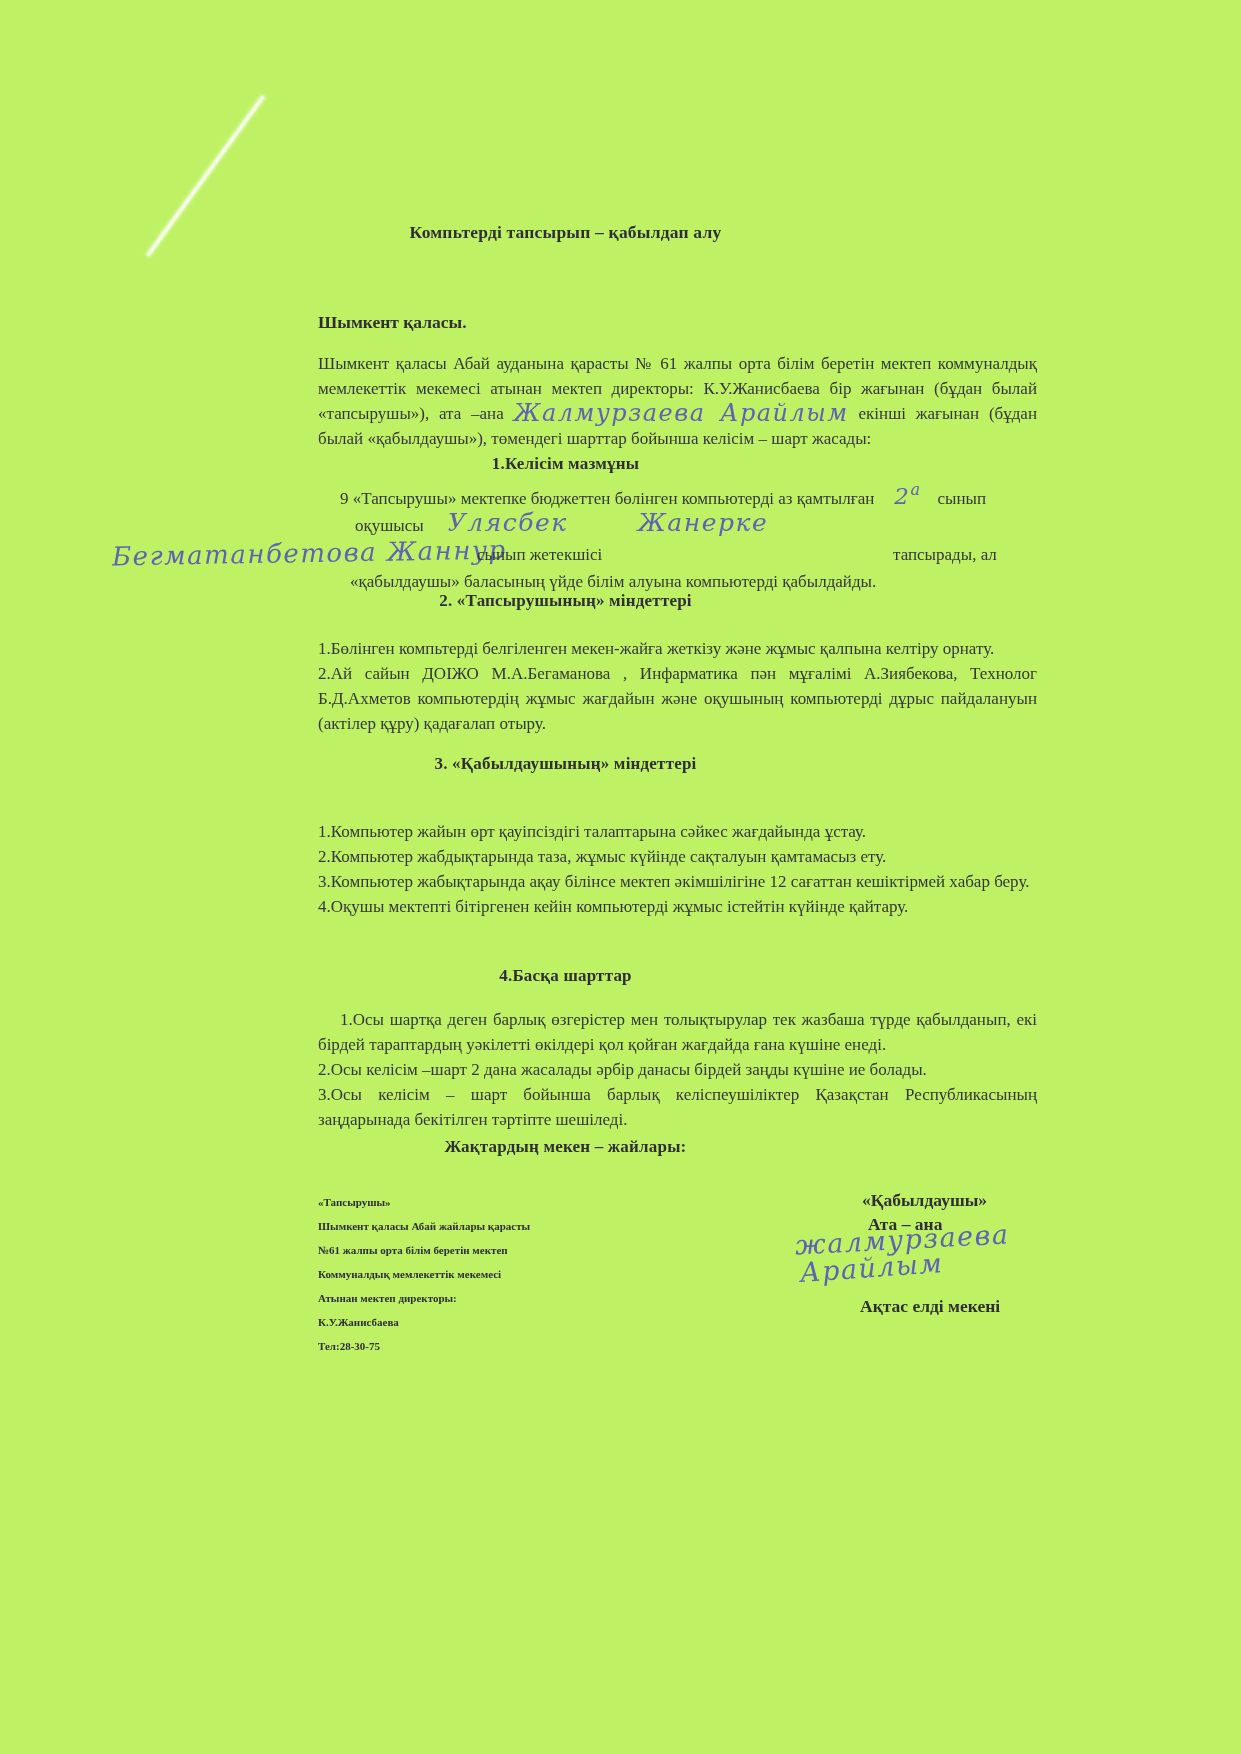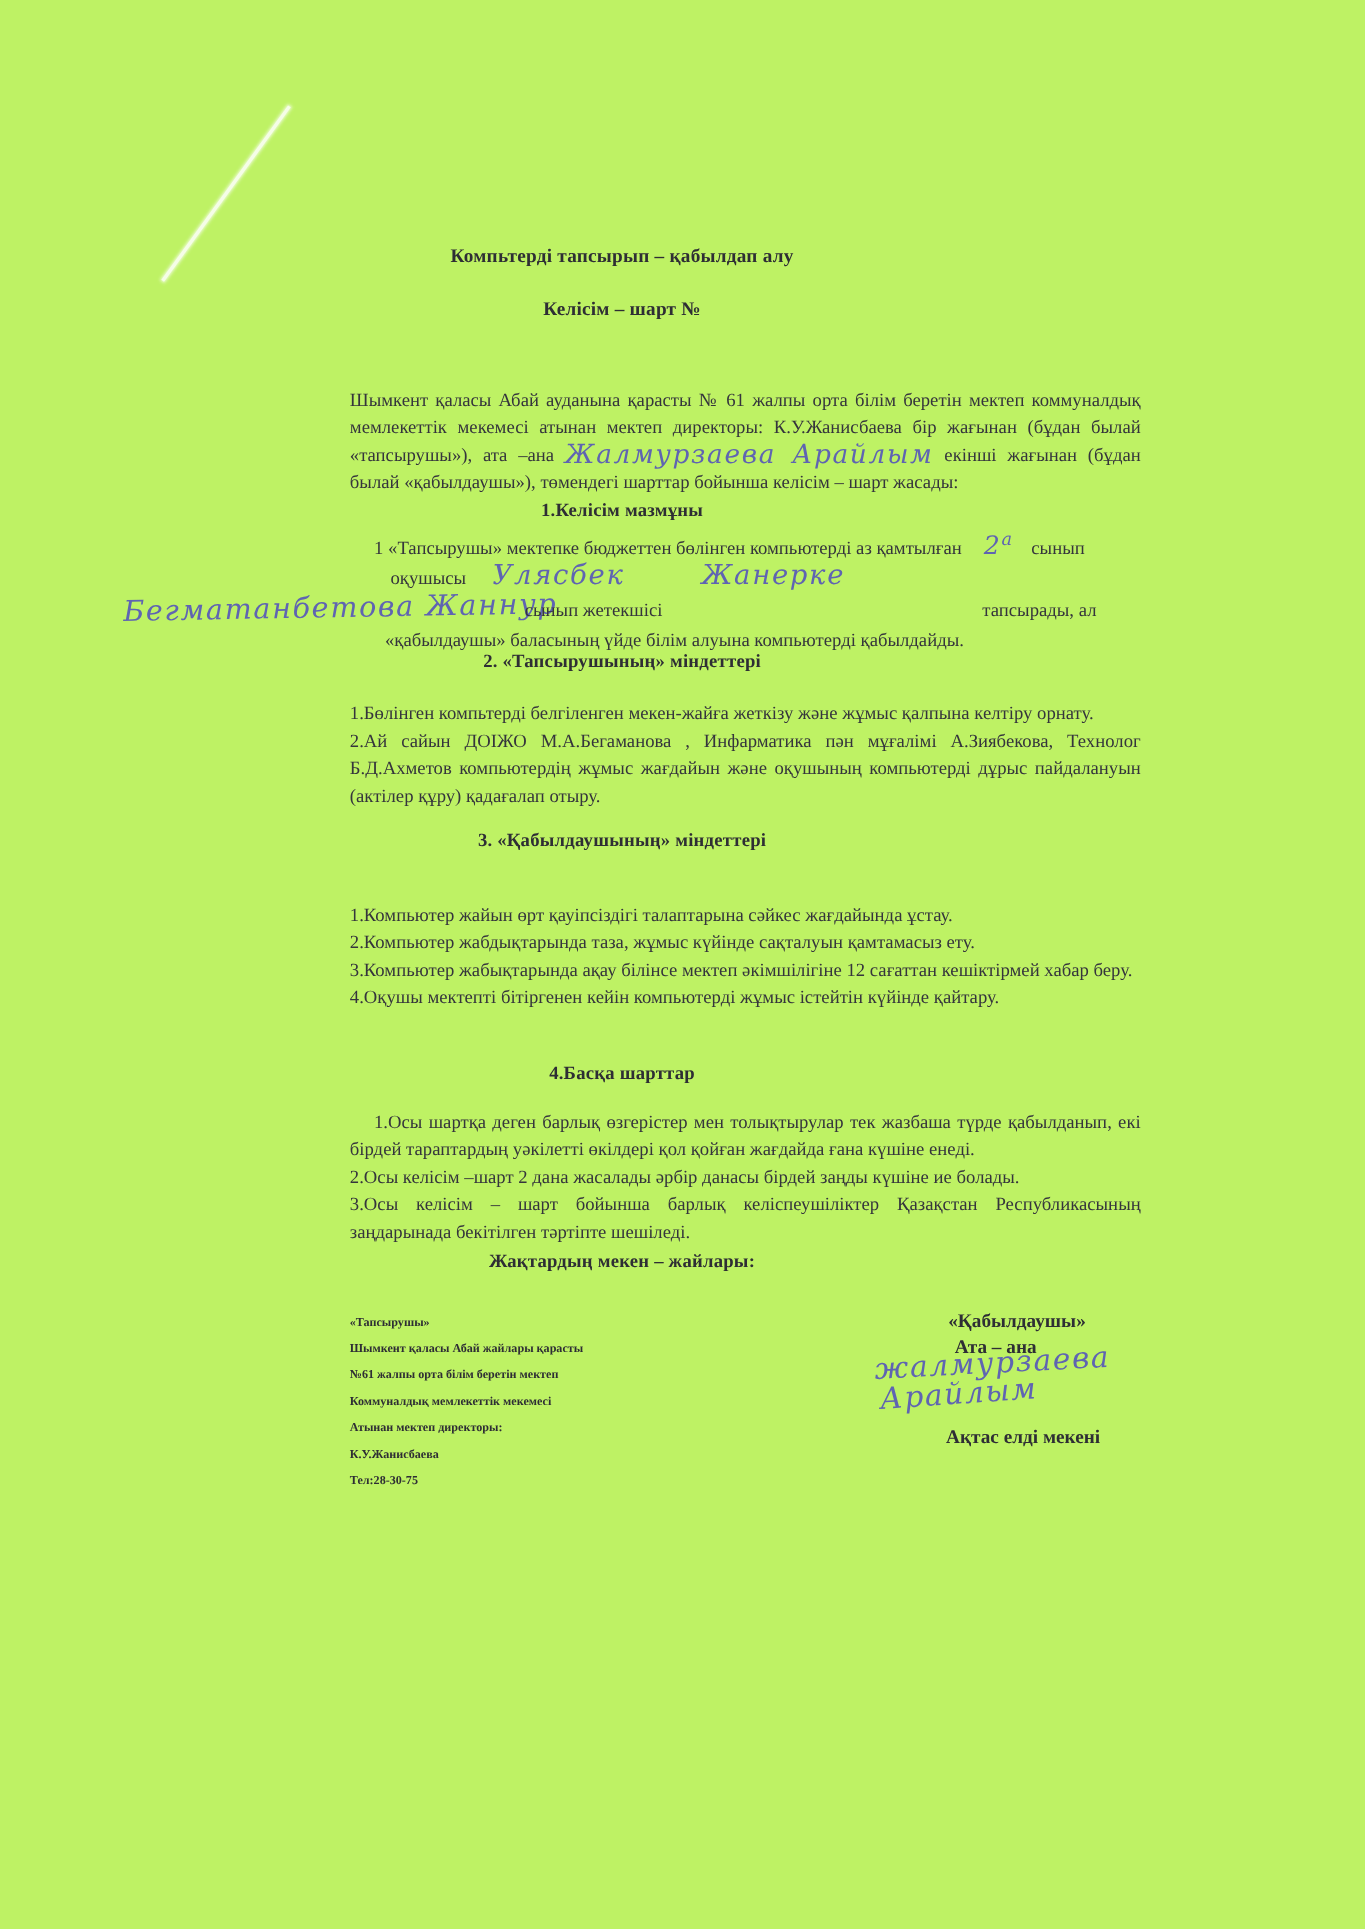--- a/index.html
+++ b/index.html
@@ -39,30 +39,30 @@
 </style>
 </head>
 <body>
 
 <div class="page">
 
   <div class="crease"></div>
 
   <div class="center-heading title" style="top:222px;">Компьтерді тапсырып – қабылдап алу</div>
 
-  <div class="center-heading title" style="top:270px;">Келісім – шарт №</div>
 
+  <div class="block bold" style="top:310px;font-size:17.5px;color:#2e2e34;">Шымкент қаласы.</div>
 
   <div class="block just" style="top:351px;"><span>Шымкент қаласы  Абай  ауданына қарасты № 61 жалпы орта білім беретін  мектеп коммуналдық мемлекеттік мекемесі атынан  мектеп директоры: К.У.Жанисбаева бір жағынан (бұдан былай «тапсырушы»), ата –ана </span><span class="hw hw-inline">Жалмурзаева Арайлым</span><span> екінші жағынан (бұдан былай «қабылдаушы»), төмендегі шарттар бойынша келісім – шарт жасады:</span></div>
 
   <div class="center-heading" style="top:454px;">1.Келісім мазмұны</div>
 
   <div class="s1">
     <div class="ln" style="left:0;top:0;">
-      <span style="padding-left:22px;">1 «Тапсырушы» мектепке бюджеттен бөлінген компьютерді  аз қамтылған</span><span class="hw" style="font-size:23px;margin-left:20px;"><span>2</span><sup>а</sup></span><span style="margin-left:16px;">сынып</span>
+      <span style="padding-left:22px;">9 «Тапсырушы» мектепке бюджеттен бөлінген компьютерді  аз қамтылған</span><span class="hw" style="font-size:23px;margin-left:20px;"><span>2</span><sup>а</sup></span><span style="margin-left:16px;">сынып</span>
     </div>
     <div class="ln" style="left:37px;top:27px;">
       <span>оқушысы</span><span class="hw" style="font-size:25px;margin-left:24px;">Улясбек</span><span class="hw" style="font-size:25px;margin-left:70px;">Жанерке</span>
     </div>
     <div class="ln" style="left:0;top:56px;width:719px;">
       <span class="hw" style="font-size:26px;position:absolute;left:-206px;top:8px;transform:rotate(-1deg);">Бегматанбетова Жаннур</span>
         <span style="position:absolute;left:159px;top:0;">сынып жетекшісі</span>
         <span style="position:absolute;left:575px;top:0;">тапсырады, ал</span>
     </div>
     <div class="ln" style="left:32px;top:83px;">«қабылдаушы» баласының үйде білім алуына  компьютерді қабылдайды.</div>

